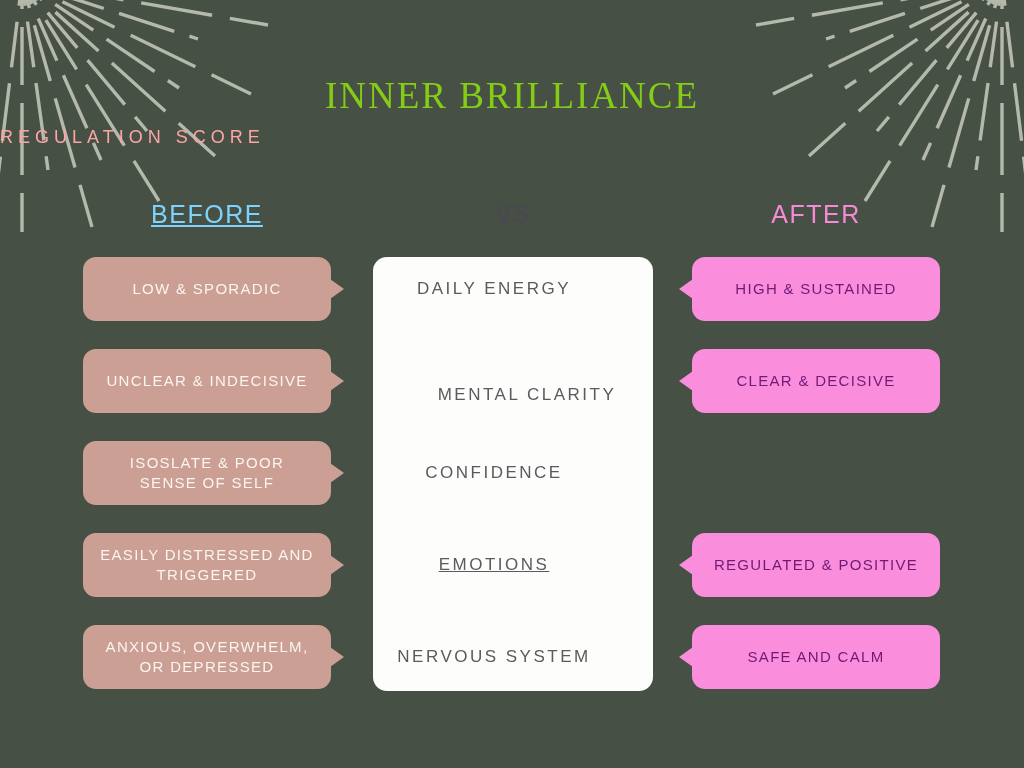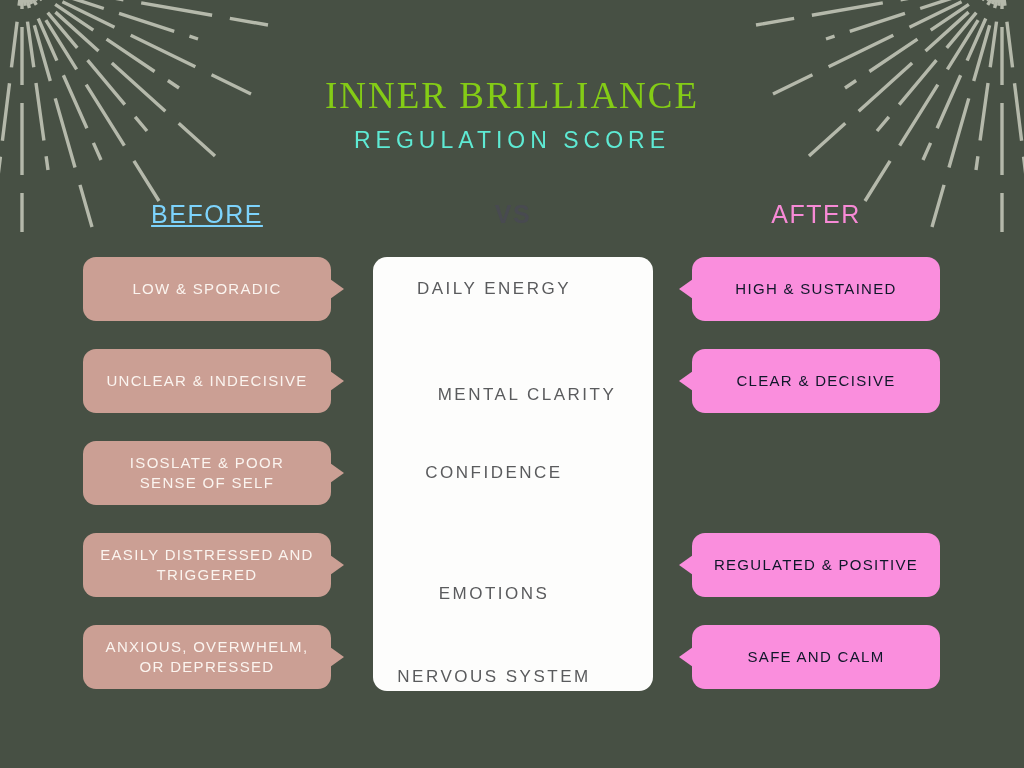--- a/index.html
+++ b/index.html
@@ -25,24 +25,23 @@
     text-align: center;
     font-family: Liberation Serif, serif;
     font-size: 37px;
     letter-spacing: 2px;
     color: #84cc16;
     font-weight: 500;
   }
   .subtitle {
     position: absolute;
     top: 127px; left: 0; width: 100%;
-    text-align: center;
-    font-size: 23px;
+    font-size: 18px;
     letter-spacing: 5px;
-    color: #5eead4;
+    color: #fca5a5;
     font-weight: 400;
   }
 
   
   .col-header {
     position: absolute;
     top: 200px;
     text-align: center;
     font-size: 25px;
     letter-spacing: 1.5px;
@@ -93,43 +92,43 @@
     position: absolute;
     right: -13px; top: 50%;
     transform: translateY(-50%);
     border-top: 10px solid transparent;
     border-bottom: 10px solid transparent;
     border-left: 14px solid #cb9f94;
   }
   .bubble.after {
     left: 692px;
     background: #fa8edd;
-    color: #0f172a;
+    color: #701a75;
   }
   .bubble.after::after {
     content: "";
     position: absolute;
     left: -13px; top: 50%;
     transform: translateY(-50%);
     border-top: 10px solid transparent;
     border-bottom: 10px solid transparent;
     border-right: 14px solid #fa8edd;
   }
 
   .row-0 { top: 257px; }
   .row-1 { top: 349px; }
   .row-2 { top: 441px; }
   .row-3 { top: 533px; }
   .row-4 { top: 625px; }
 
   .cat-0 { top: 277px; }
   .cat-1 { top: 383px; padding-left: 33px; }
   .cat-2 { top: 461px; }
-  .cat-3 { top: 582px; }
-  .cat-4 { top: 645px; margin-top: 20px; }
+  .cat-3 { top: 553px; text-decoration: underline; }
+  .cat-4 { top: 645px; }
 </style>
 </head>
 <body>
 
 <div class="stage">
 
   <svg class="sunburst left" width="300" height="260" viewBox="0 0 300 260" aria-hidden="true">
     <g stroke="#b5b9ab" stroke-width="3.4" fill="none">
       <line x1="22" y1="-18" x2="268" y2="25" stroke-dasharray="0 16 11 18 58 18 72 18 400"></line>
       <line x1="22" y1="-18" x2="198" y2="39" stroke-dasharray="0 14 10 16 46 16 58 16 300"></line>

